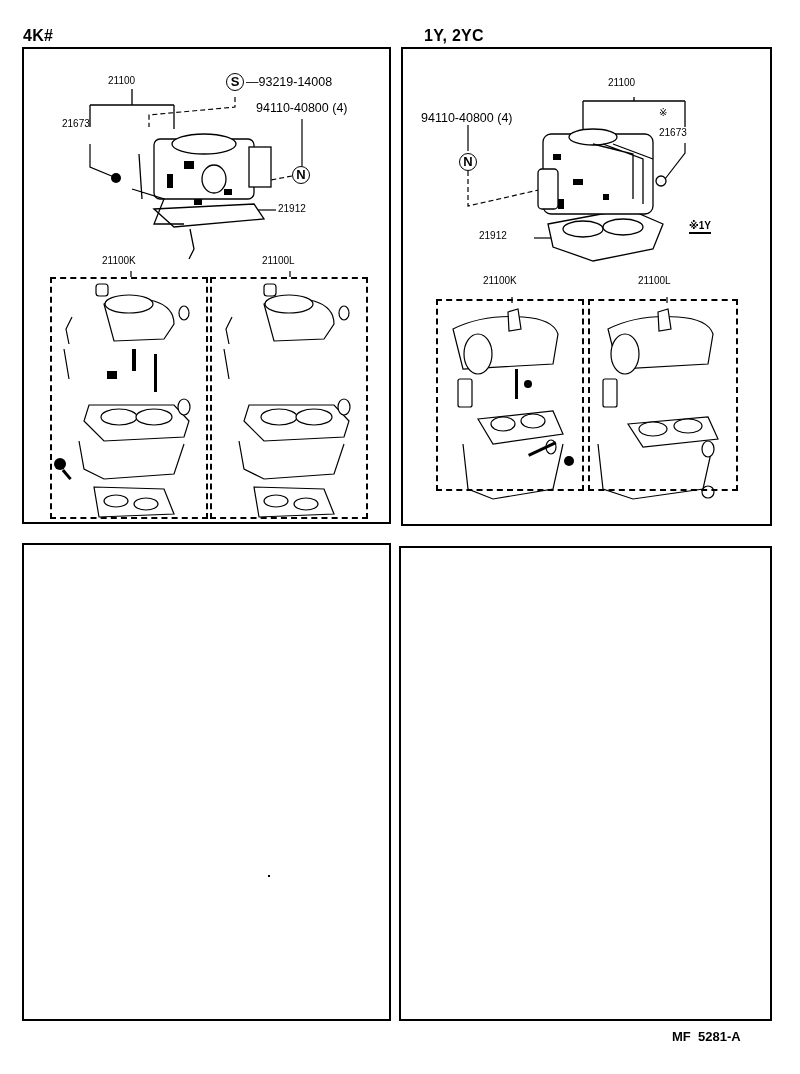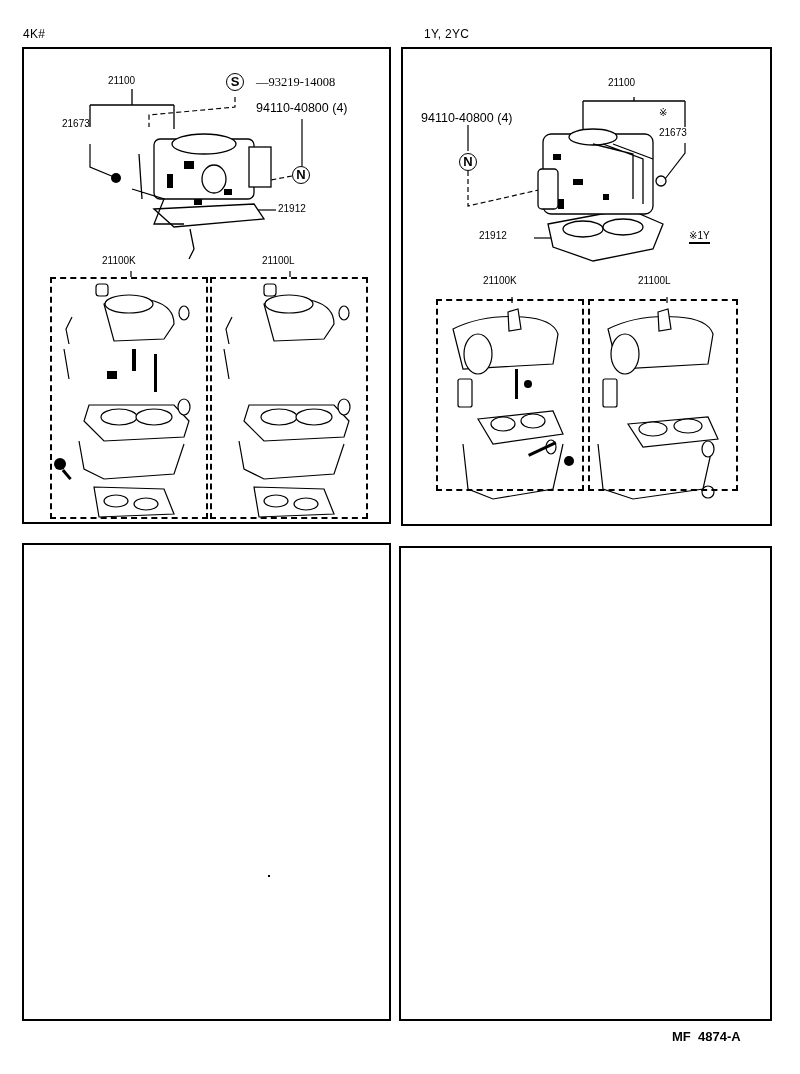--- a/index.html
+++ b/index.html
@@ -1,19 +1,19 @@
 <!DOCTYPE html>
 <html><head>
 <meta charset="utf-8">
 <style>
   html, body { margin:0; padding:0; background:#ffffff; }
   body { width:800px; height:1074px; position:relative; overflow:hidden;
          font-family:"Liberation Sans", "DejaVu Sans", sans-serif; color:#000; }
   .abs { position:absolute; }
-  .section-title { font-weight:normal; font-size:12px; letter-spacing:0.3px; }
+  .section-title { font-weight:bold; font-size:16px; letter-spacing:0.3px; }
   .panel { position:absolute; border:2px solid #000; box-sizing:border-box; background:#fff; }
   .lbl { position:absolute; font-size:10px; white-space:nowrap; line-height:1; }
   .lbl-sm { position:absolute; font-size:12.5px; white-space:nowrap; line-height:1; }
   .circle-sym { position:absolute; width:18px; height:18px; border:1.5px solid #000; border-radius:50%;
                 box-sizing:border-box; text-align:center; font-size:13px; line-height:15px; font-weight:bold; }
   .kit { position:absolute; border:2px dashed #000; box-sizing:border-box; }
   svg { position:absolute; left:0; top:0; overflow:visible; }
   .footer { position:absolute; font-size:13px; font-weight:bold; white-space:nowrap; }
   .underline { border-bottom:2px solid #000; padding-bottom:1px; }
 </style>
@@ -91,21 +91,21 @@
       <ellipse cx="252" cy="452" rx="12" ry="6"></ellipse>
       <ellipse cx="282" cy="455" rx="12" ry="6"></ellipse>
       <path d="M205 295 L202 280 L208 268 M200 300 L205 330" fill="none"></path>
     </g>
 
     <path d="M107 222 L107 228 M266 222 L266 228" stroke="#000" stroke-width="1.2"></path>
   </svg>
 
   <div class="lbl" style="left:84px;top:27px;">21100</div>
   <div class="circle-sym" style="left:202px;top:24px;">S</div>
-  <div class="lbl-sm" style="left:232px;top:27px;font-family:Liberation Serif, serif;">—<span>93219-14008</span></div>
+  <div class="lbl-sm" style="left:222px;top:27px;">—<span>93219-14008</span></div>
   <div class="lbl-sm" style="left:232px;top:53px;">94110-40800 (4)</div>
   <div class="lbl" style="left:38px;top:70px;">21673</div>
   <div class="circle-sym" style="left:268px;top:117px;">N</div>
   <div class="lbl" style="left:254px;top:155px;">21912</div>
 
   <div class="lbl" style="left:78px;top:207px;">21100K</div>
   <div class="lbl" style="left:238px;top:207px;">21100L</div>
   <div class="kit" style="left:26px;top:228px;width:158px;height:242px;"></div>
   <div class="kit" style="left:186px;top:228px;width:158px;height:242px;"></div>
 </div>
@@ -173,26 +173,26 @@
     </g>
     <path d="M109 248 L109 254 M264 248 L264 254" stroke="#000" stroke-width="1.2"></path>
   </svg>
 
   <div class="lbl" style="left:205px;top:29px;">21100</div>
   <div class="lbl-sm" style="left:18px;top:63px;">94110-40800 (4)</div>
   <div class="lbl" style="left:256px;top:59px;">※</div>
   <div class="lbl" style="left:256px;top:79px;">21673</div>
   <div class="circle-sym" style="left:56px;top:104px;">N</div>
   <div class="lbl" style="left:76px;top:182px;">21912</div>
-  <div class="lbl underline" style="left:286px;top:182px;font-weight:normal;">※1Y</div>
+  <div class="lbl underline" style="left:286px;top:172px;font-weight:bold;">※1Y</div>
 
   <div class="lbl" style="left:80px;top:227px;">21100K</div>
   <div class="lbl" style="left:235px;top:227px;">21100L</div>
   <div class="kit" style="left:33px;top:250px;width:148px;height:192px;"></div>
   <div class="kit" style="left:185px;top:250px;width:150px;height:192px;"></div>
 </div>
 
 <div class="panel" style="left:22px;top:543px;width:369px;height:478px;">
   <div class="abs" style="left:244px;top:330px;width:2px;height:2px;background:#000;"></div>
 </div>
 <div class="panel" style="left:399px;top:546px;width:373px;height:475px;"></div>
 
-<div class="footer" style="left:672px;top:1029px;white-space:pre;">MF  4874-A</div>
+<div class="footer" style="left:672px;top:1029px;white-space:pre;">MF  5281-A</div>
 
 </body></html>

